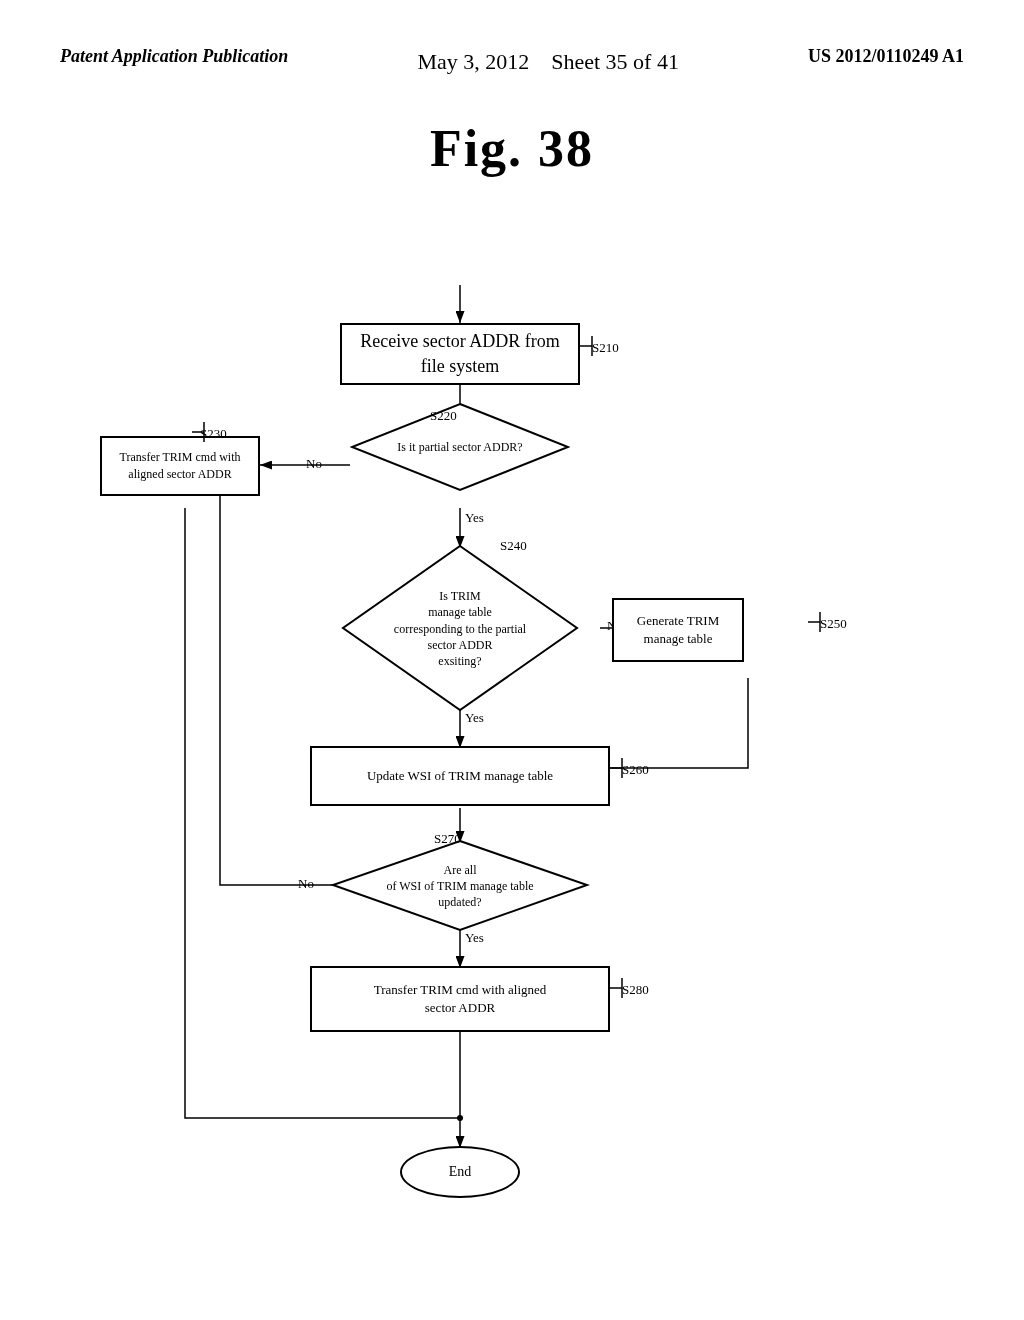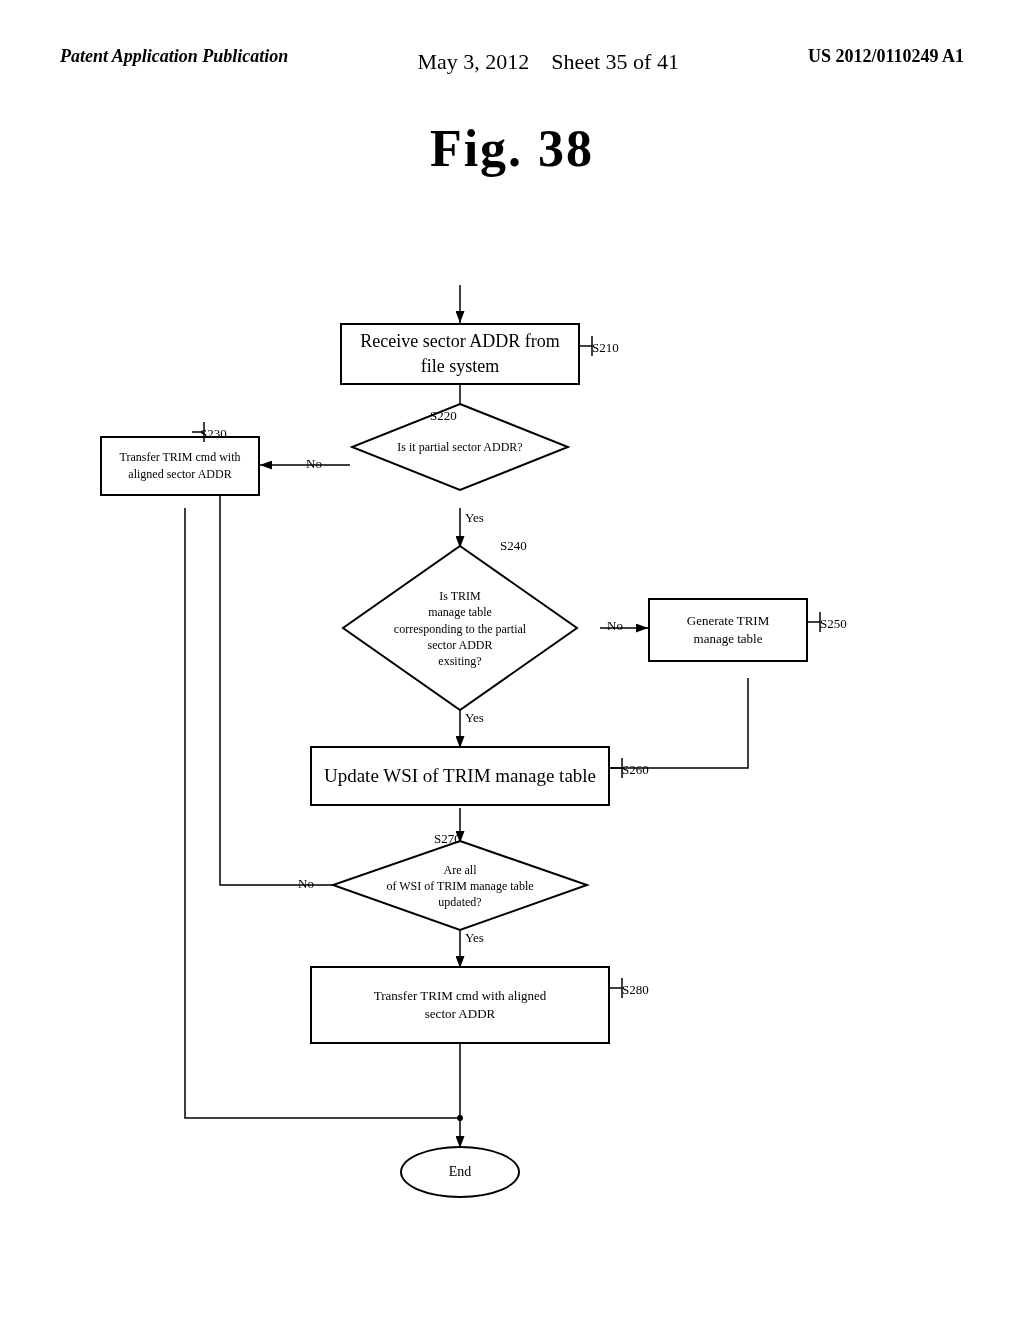--- a/index.html
+++ b/index.html
@@ -209,32 +209,32 @@
     </svg>
     <div class="diamond-text" style="font-size:12px; width:75%;">Is TRIM<br>manage table<br>corresponding to the partial<br>sector ADDR<br>exsiting?</div>
   </div>
 
   <div class="label-text" style="left:500px; top:350px;">S240</div>
 
   <div class="label-text" style="left:607px; top:430px;">No</div>
 
   <div class="label-text" style="left:465px; top:522px;">Yes</div>
 
-  <div class="fc-shape fc-rect" style="left:648px; top:410px; width:160px; height:64px;">
+  <div class="fc-shape fc-rect" style="left:612px; top:410px; width:132px; height:64px;">
     <span style="font-size:13px; line-height:1.4;">Generate TRIM<br>manage table</span>
   </div>
 
   <div class="label-text" style="left:820px; top:428px;">S250</div>
   <svg style="position:absolute;top:424px;left:808px;width:20px;height:20px;">
     <line x1="0" y1="10" x2="12" y2="10" stroke="#000" stroke-width="1.5"></line>
     <line x1="12" y1="0" x2="12" y2="20" stroke="#000" stroke-width="1.5"></line>
   </svg>
 
   <div class="fc-shape fc-rect" style="left:310px; top:558px; width:300px; height:60px;">
-    <span style="font-size:19px;">Update WSI of TRIM manage table</span>
+    <span style="font-size:13px;">Update WSI of TRIM manage table</span>
   </div>
 
   <div class="label-text" style="left:622px; top:574px;">S260</div>
   <svg style="position:absolute;top:570px;left:610px;width:20px;height:20px;">
     <line x1="0" y1="10" x2="12" y2="10" stroke="#000" stroke-width="1.5"></line>
     <line x1="12" y1="0" x2="12" y2="20" stroke="#000" stroke-width="1.5"></line>
   </svg>
 
   <div class="fc-shape fc-diamond" style="left:330px; top:650px; width:260px; height:95px;">
     <svg class="diamond-svg" viewBox="0 0 260 95">
@@ -242,21 +242,21 @@
     </svg>
     <div class="diamond-text" style="font-size:12px; width:80%;">Are all<br>of WSI of TRIM manage table<br>updated?</div>
   </div>
 
   <div class="label-text" style="left:434px; top:643px;">S270</div>
 
   <div class="label-text" style="left:298px; top:688px;">No</div>
 
   <div class="label-text" style="left:465px; top:742px;">Yes</div>
 
-  <div class="fc-shape fc-rect" style="left:310px; top:778px; width:300px; height:78px;">
+  <div class="fc-shape fc-rect" style="left:310px; top:778px; width:300px; height:66px;">
     <span style="font-size:13px; line-height:1.4;">Transfer TRIM cmd with aligned<br>sector ADDR</span>
   </div>
 
   <div class="label-text" style="left:622px; top:794px;">S280</div>
   <svg style="position:absolute;top:790px;left:610px;width:20px;height:20px;">
     <line x1="0" y1="10" x2="12" y2="10" stroke="#000" stroke-width="1.5"></line>
     <line x1="12" y1="0" x2="12" y2="20" stroke="#000" stroke-width="1.5"></line>
   </svg>
 
   <div class="fc-shape fc-oval" style="left:400px; top:958px; width:120px; height:52px;">

